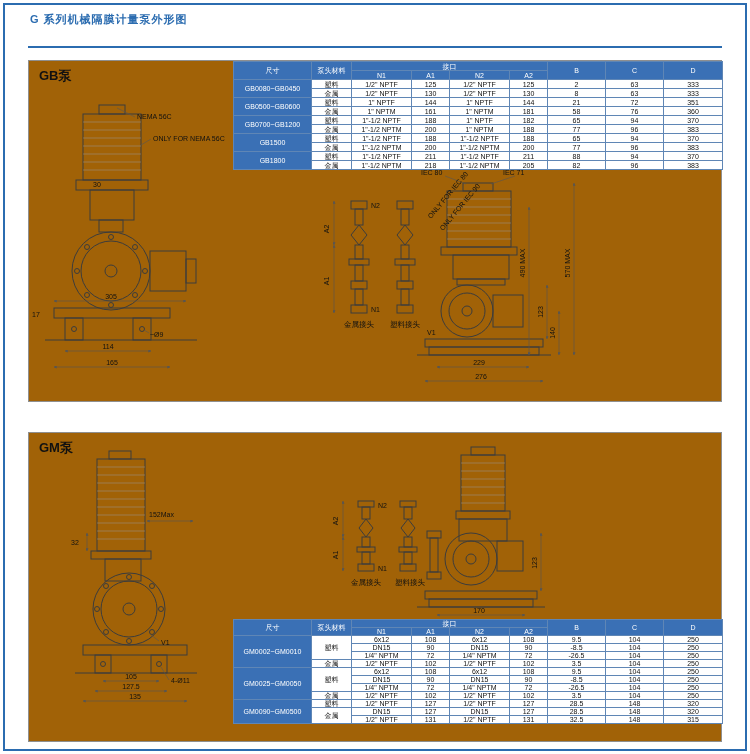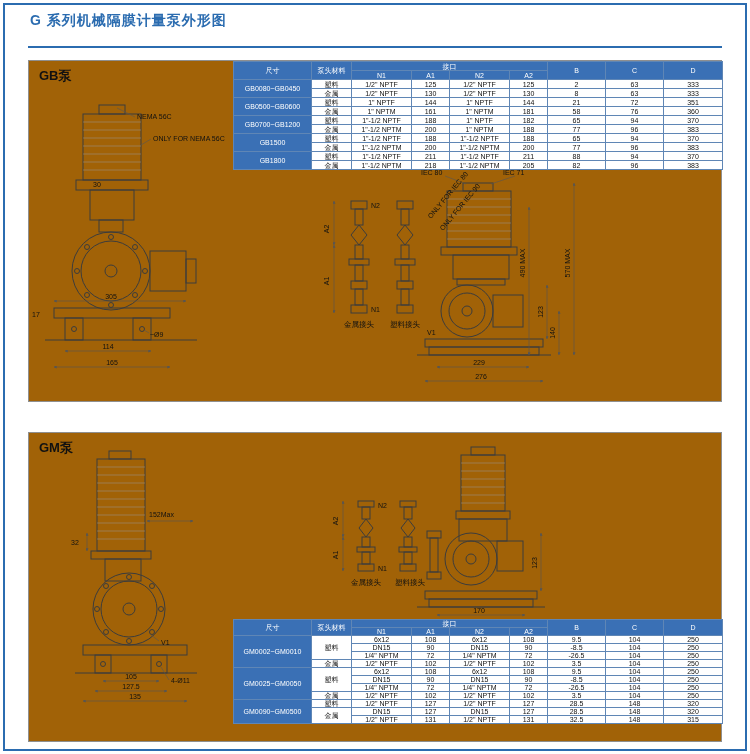--- a/index.html
+++ b/index.html
@@ -1,20 +1,20 @@
 <!DOCTYPE html>
 <html style="--accent: #2b6cb0; --tblue: #3a70b5; --tborder: #5f86b5;"><head>
 <meta charset="utf-8">
 <style>
   :root { --accent:#2b6cb0; --tblue:#3a70b5; --tborder:#5f86b5; }
   * { margin:0; padding:0; box-sizing:border-box; }
   html,body { width:750px; height:754px; }
   body { position:relative; background:#fff; font-family:"Liberation Sans","DejaVu Sans",sans-serif; overflow:hidden; }
   #page-frame { position:absolute; inset:3px; border:2px solid var(--accent); pointer-events:none; }
-  #page-title { position:absolute; left:30px; top:12px; font-size:14px; font-weight:bold; color:var(--accent); letter-spacing:1px; }
+  #page-title { position:absolute; left:30px; top:12px; font-size:11px; font-weight:bold; color:var(--accent); letter-spacing:1px; }
   #title-rule { position:absolute; left:28px; top:46px; width:694px; height:2px; background:var(--accent); }
   .panel { position:absolute; left:28px; width:694px; background:#a16207; border:1px solid #8f8f8f; }
   #gb-panel { top:60px; height:342px; }
   #gm-panel { top:432px; height:310px; }
   .panel-label { position:absolute; top:6px; left:10px; font-size:13px; font-weight:bold; color:#111; z-index:3; }
   .panel svg { position:absolute; left:0; top:0; }
   .spec-table { position:absolute; left:204px; width:489px; border-collapse:collapse; table-layout:fixed; background:#fff; z-index:2; }
   #gb-table { top:0; }
   #gm-table { top:186px; }
   .spec-table th,.spec-table td { border:1px solid var(--tborder); font-size:7px; line-height:1; padding:0; text-align:center; vertical-align:middle; white-space:nowrap; overflow:hidden; font-weight:normal; color:#111; }

